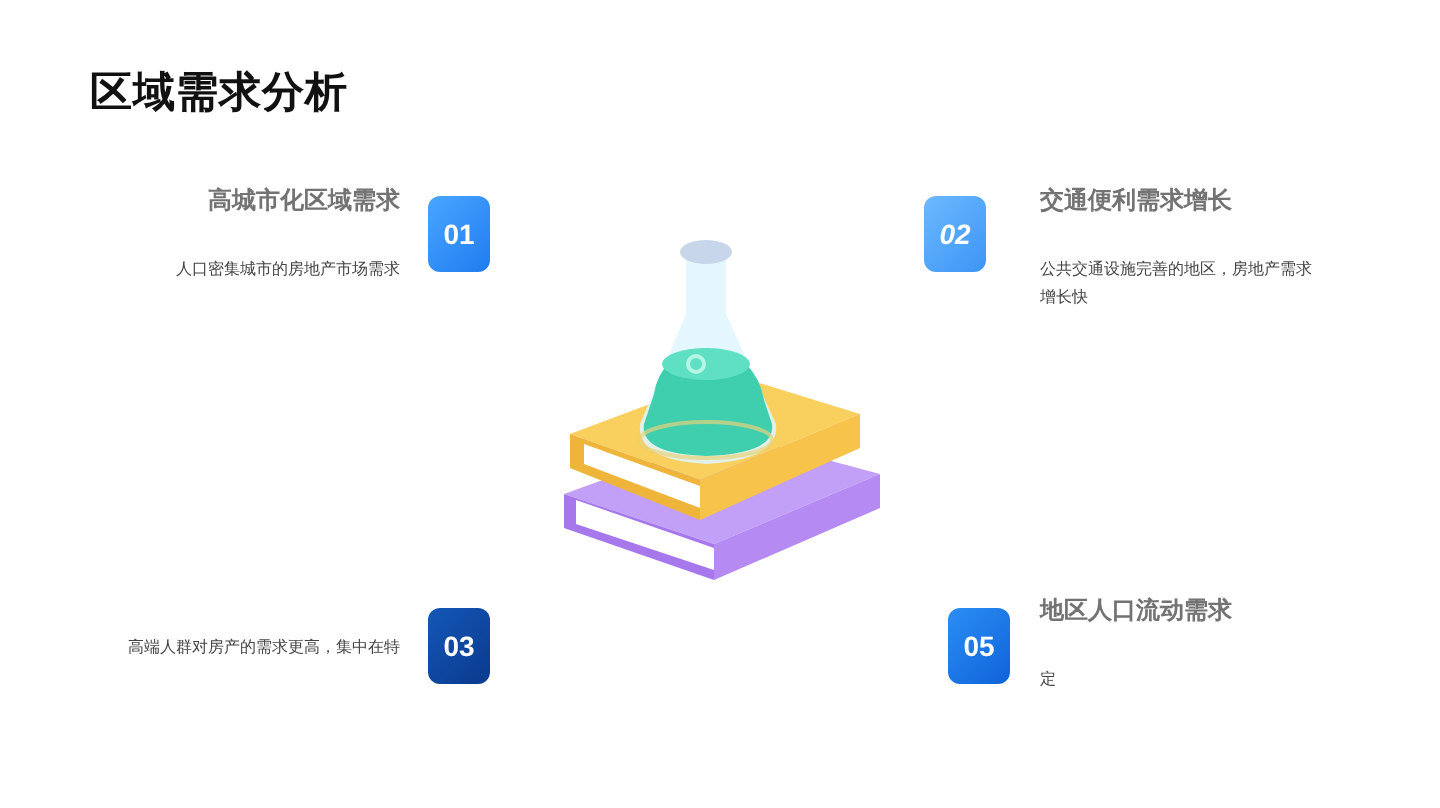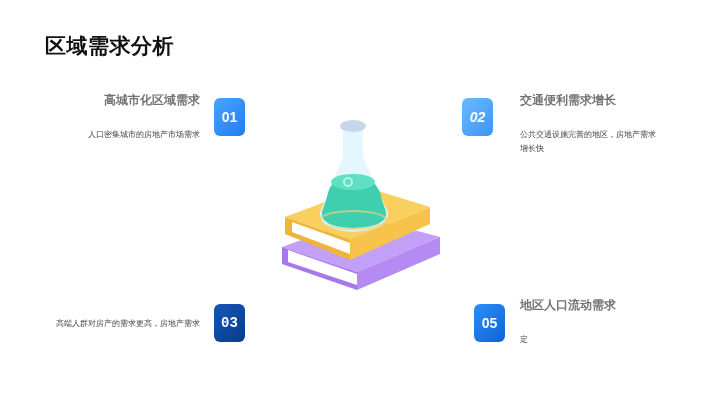--- a/index.html
+++ b/index.html
@@ -20,21 +20,21 @@
     .item.left { text-align: right; }
     .item.right { text-align: left; font-family: Liberation Serif, serif; }
     .badge {
       position: absolute; width: 31px; height: 38px; border-radius: 6px;
       color: #fff; font-weight: bold; font-size: 14px;
       display: flex; align-items: center; justify-content: center;
       font-family: "Liberation Sans", sans-serif;
     }
     .b01 { left: 214px; top: 98px; background: linear-gradient(135deg, #4aa6ff, #1f7cf0); }
     .b02 { left: 462px; top: 98px; background: linear-gradient(135deg, #6cb9ff, #3c95f5); font-style: italic; }
-    .b03 { left: 214px; top: 304px; background: linear-gradient(135deg, #1457b8, #0a3a8c); font-family: Liberation Mono, monospace; }
+    .b03 { left: 214px; top: 304px; background: linear-gradient(135deg, #1457b8, #0a3a8c); }
     .b04 { left: 474px; top: 304px; background: linear-gradient(135deg, #2b8ef5, #0f63d8); }
     .illustration { position: absolute; left: 270px; top: 112px; width: 180px; height: 200px; }
   </style>
 </head>
 <body>
 
 <div class="title">区域需求分析</div>
 
 <div class="item left" style="right:520px; top:92px; width:200px;">
   <div class="heading">高城市化区域需求</div>
@@ -46,21 +46,21 @@
   <div class="heading">交通便利需求增长</div>
   <div class="desc">
     <div>公共交通设施完善的地区，房地产需求</div>
     <div>增长快</div>
   </div>
 </div>
 <div class="badge b02">02</div>
 
 <div class="item left" style="right:520px; top:297px; width:200px;">
   <div class="desc">
-    <div>高端人群对房产的需求更高，房地产需求</div>
+    <div>高端人群对房产的需求更高，集中在特</div>
   </div>
 </div>
 <div class="badge b03">03</div>
 
 <div class="item right" style="left:520px; top:297px; width:180px;">
   <div class="heading">地区人口流动需求</div>
   <div class="desc">
     <div>定</div>
   </div>
 </div>

